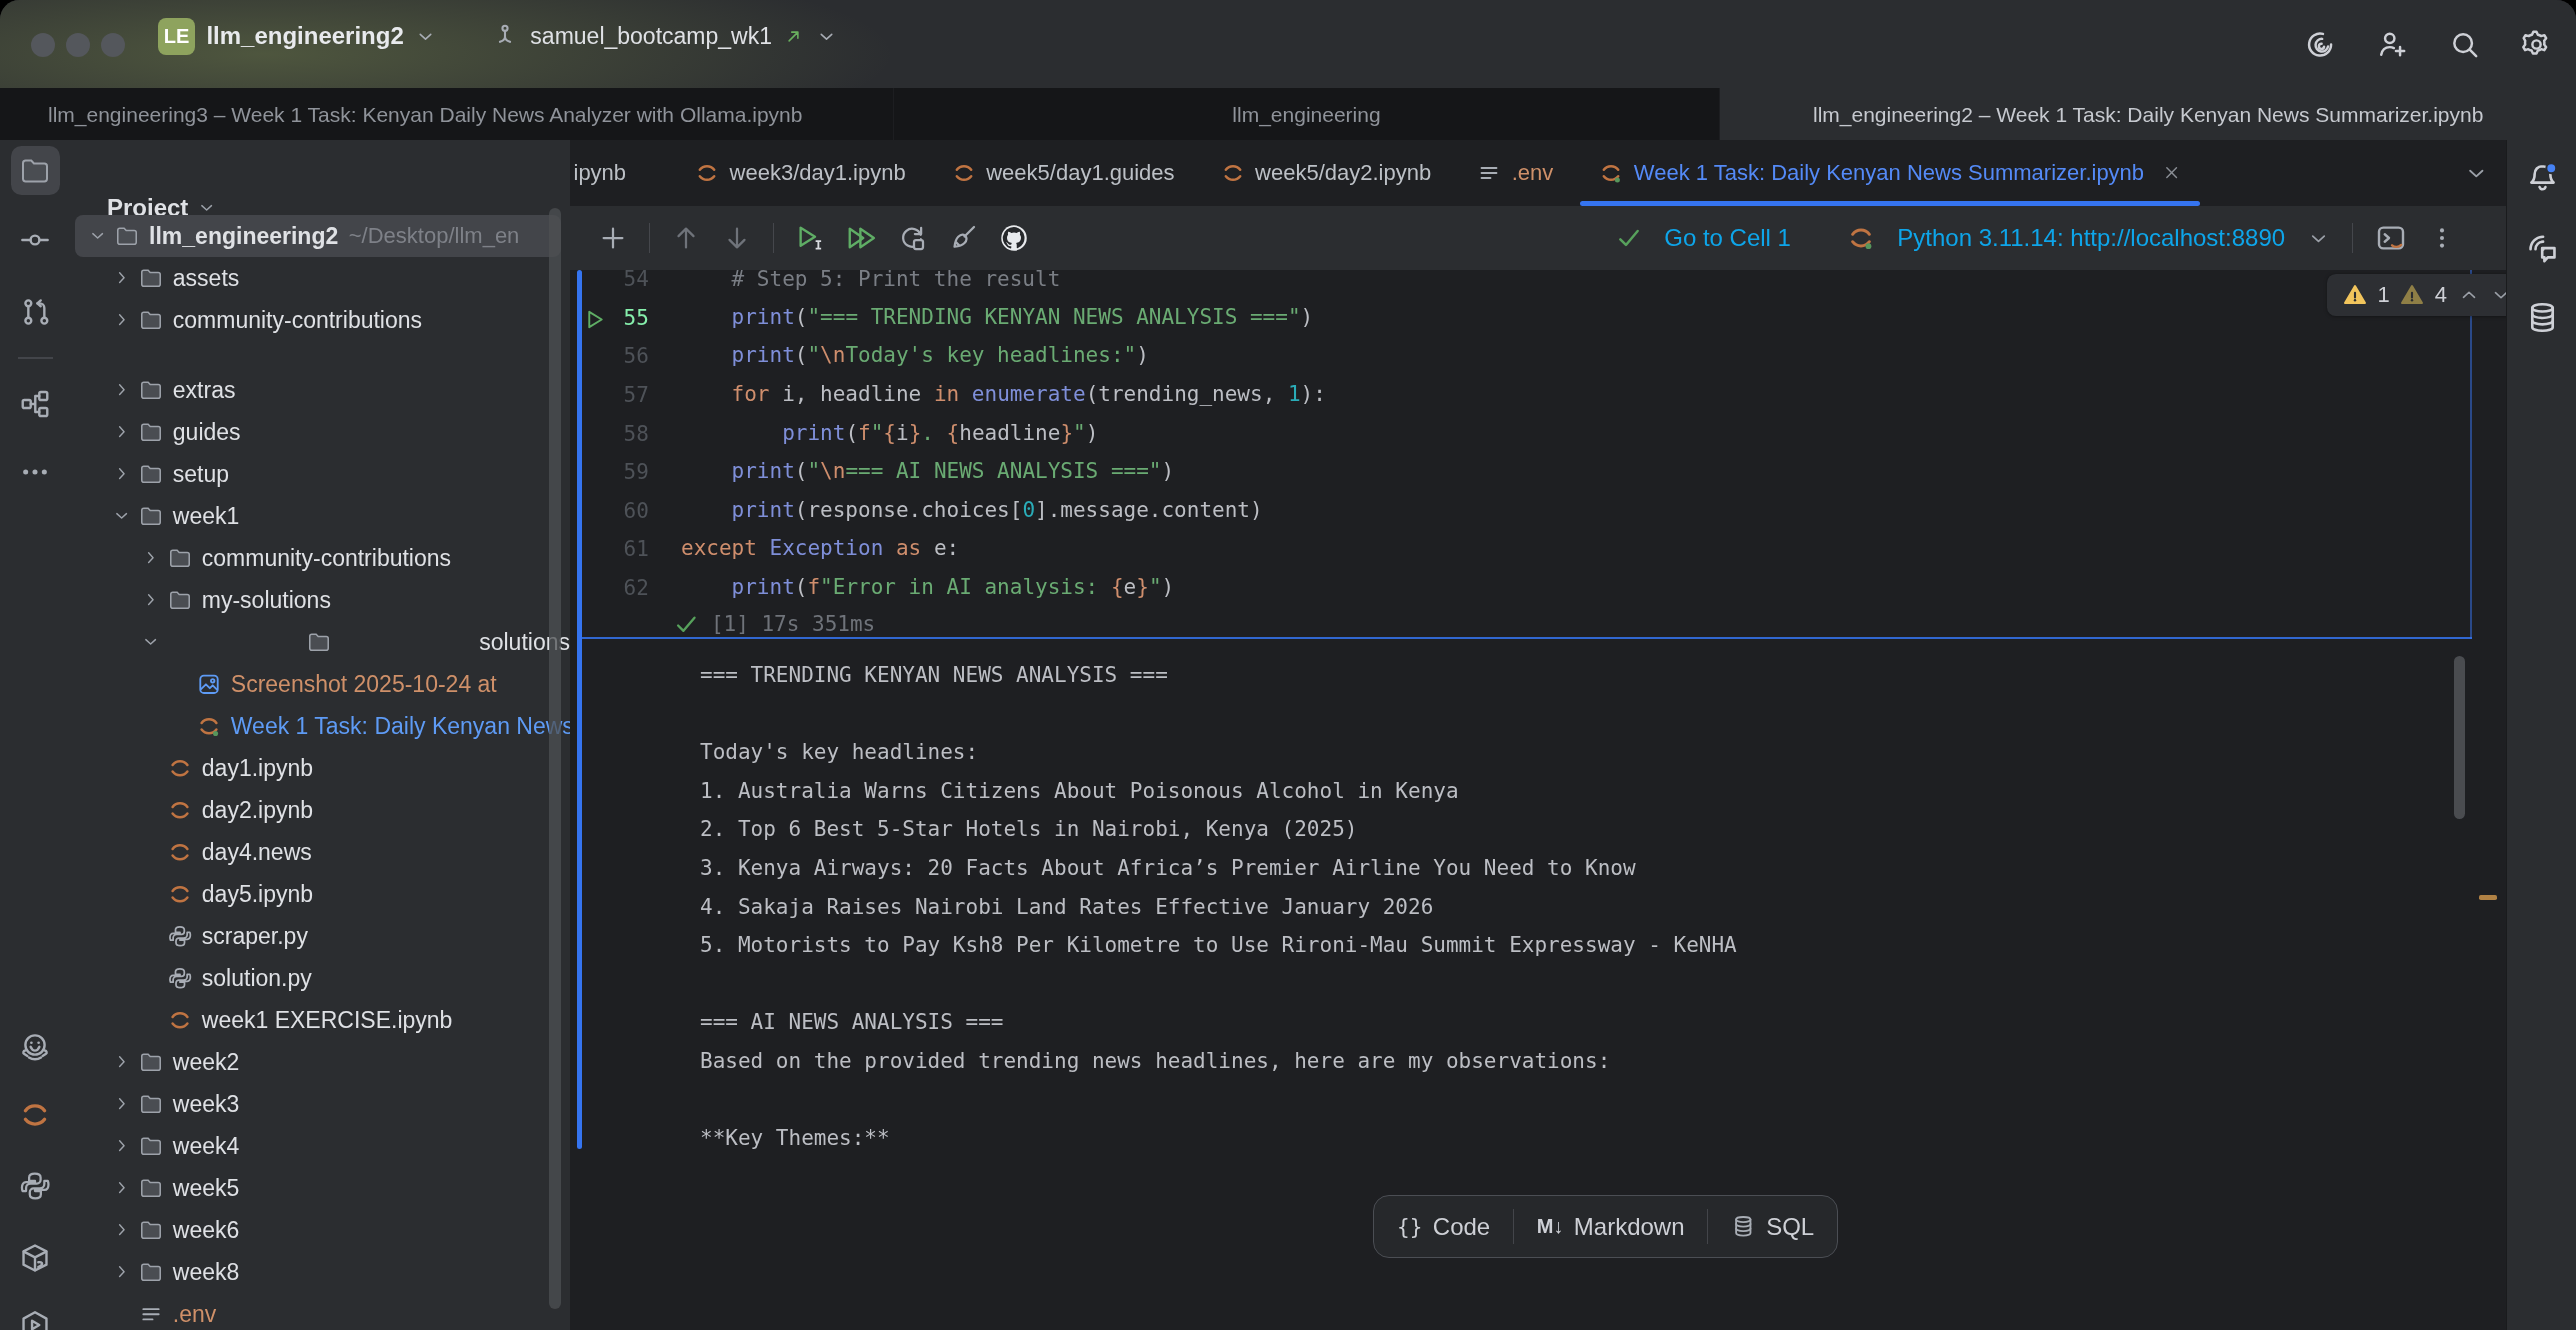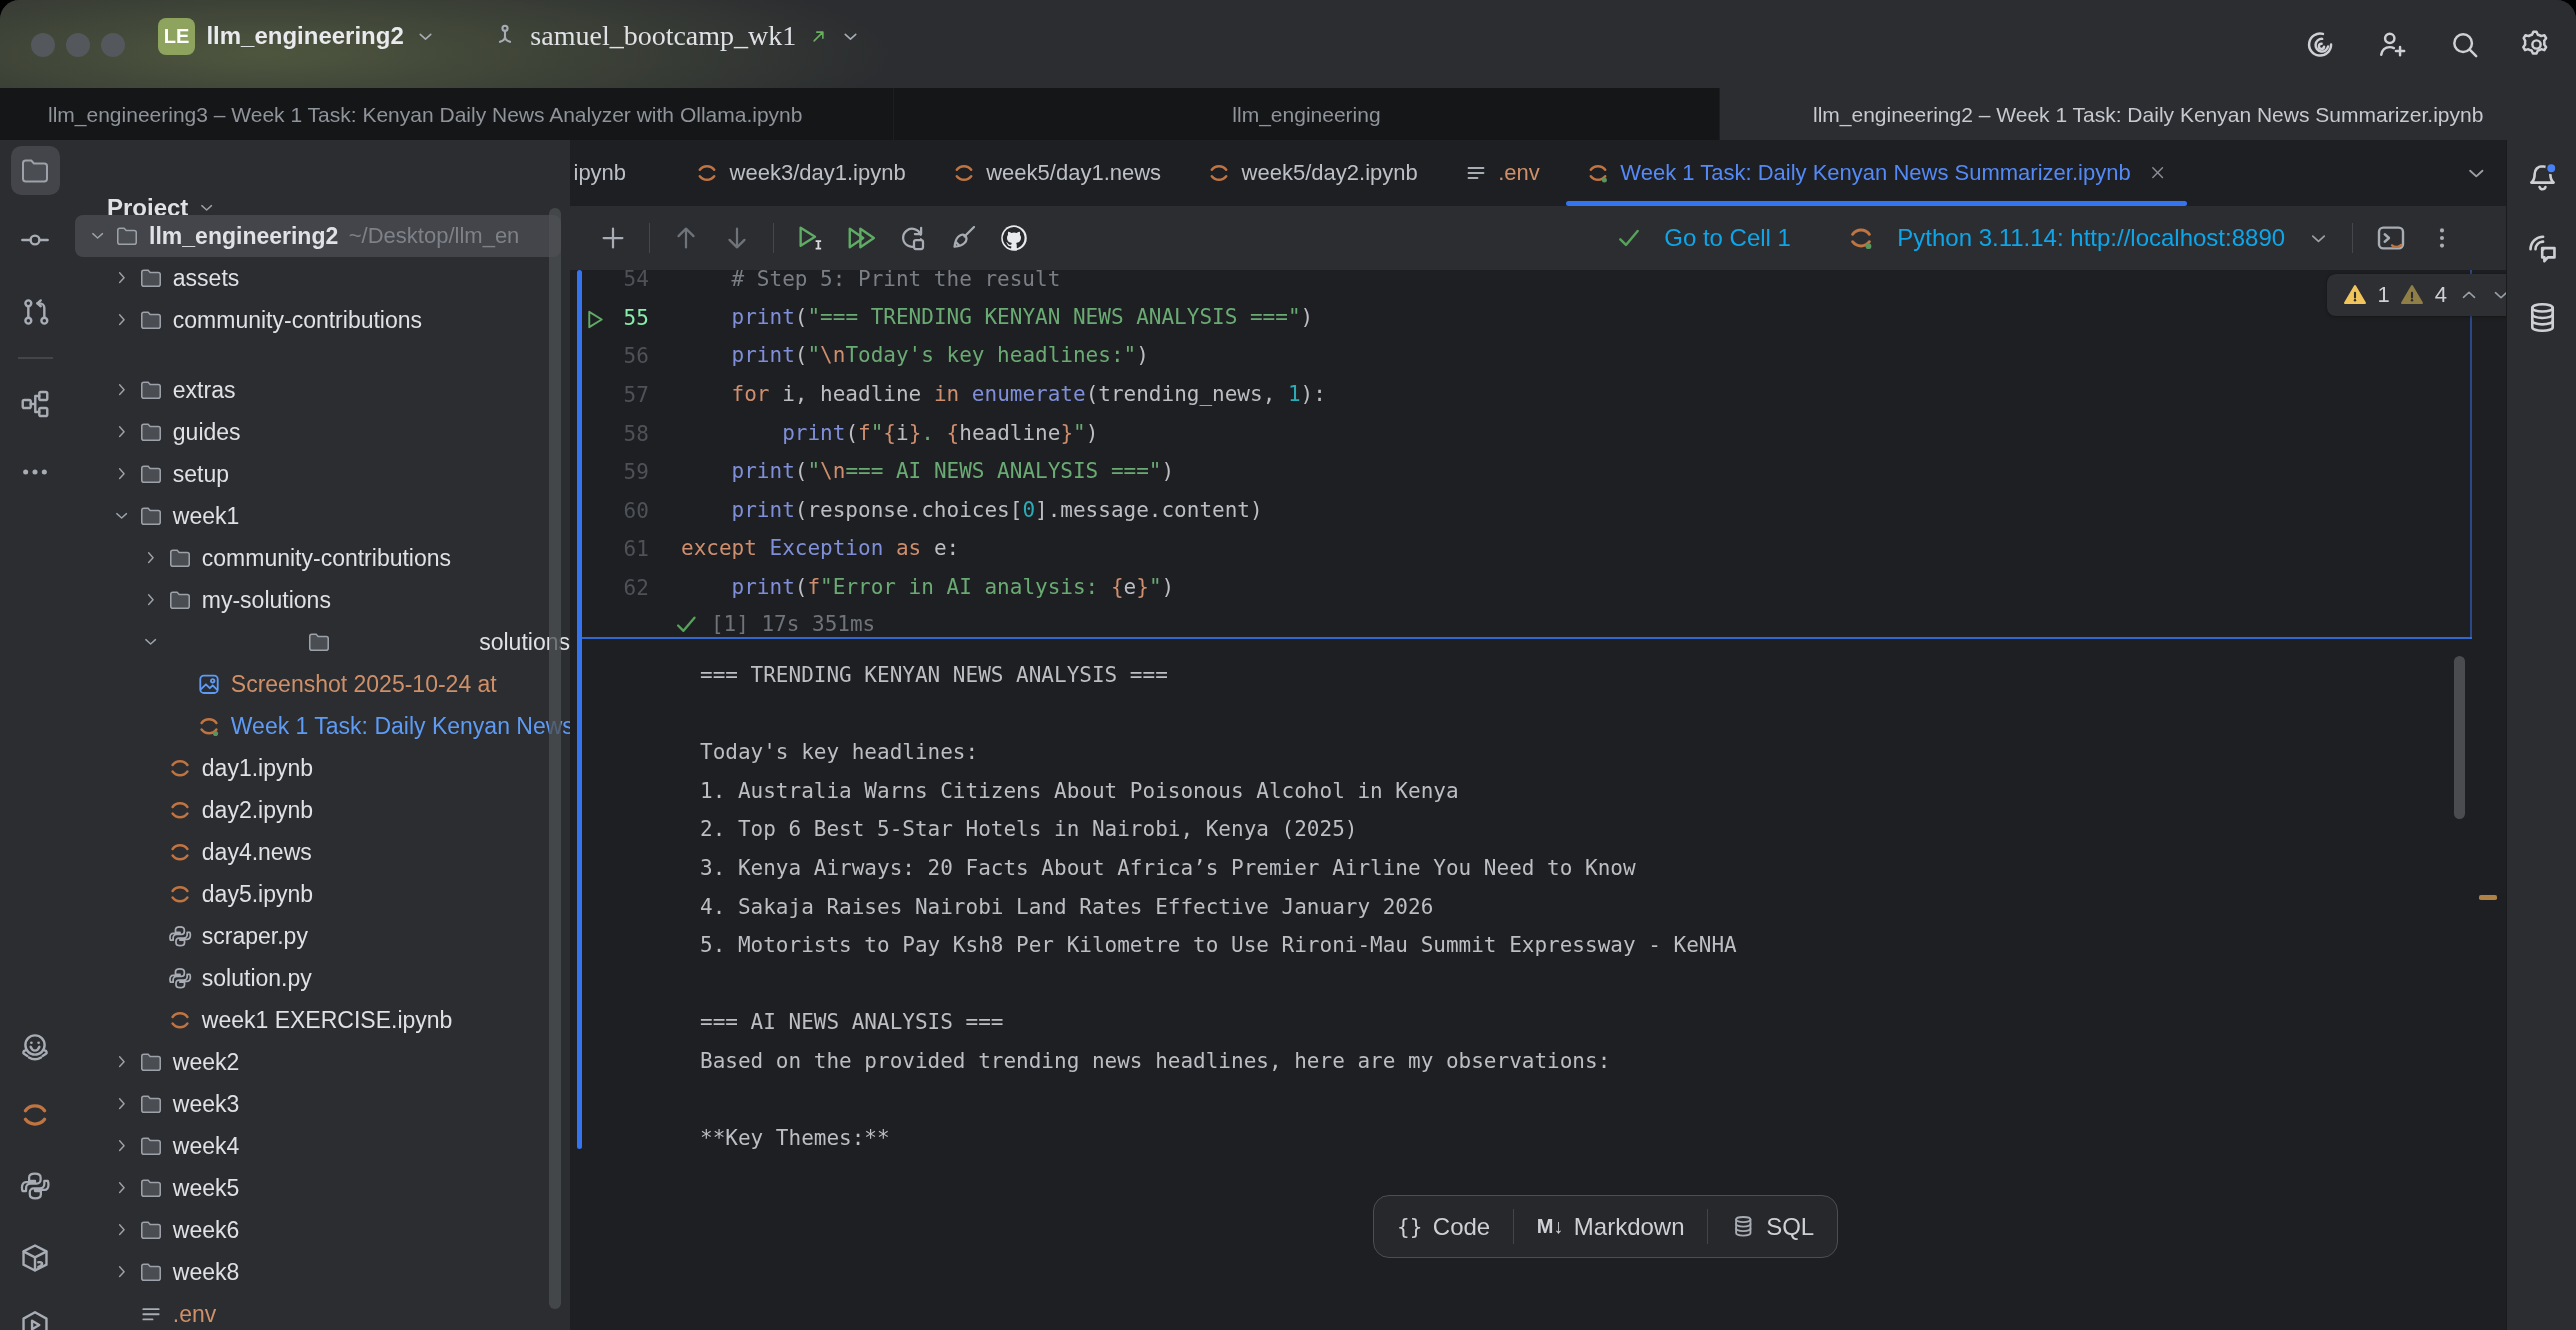--- a/index.html
+++ b/index.html
@@ -11,21 +11,21 @@
 
   
   #titlebar{left:0;top:0;width:2576px;height:88px;
     background:radial-gradient(877px 149px at 263px 54px, rgba(152,172,92,.32), rgba(152,172,92,0) 72%),#2b2d30;
     border-bottom:0.9px solid #1a1b1d;}
   .tl{width:24px;height:24px;border-radius:50%;background:#54575c;position:absolute;top:33px;}
   #tb-left{left:158px;top:0;height:72px;display:flex;align-items:center;gap:11.4px;}
   #proj-badge{width:37px;height:37px;border-radius:8px;background:#8ea35e;color:#fff;
     font-size:20px;font-weight:700;display:flex;align-items:center;justify-content:center;}
   #proj-name{font-size:24px;font-weight:600;color:#e8eaed;}
-  #branch-name{font-size:28px;color:#dfe1e5;font-family:Liberation Serif, serif;}
+  #branch-name{font-size:23px;color:#dfe1e5;}
   .tb-gap{width:32px;}
   #tb-right{right:23px;top:0;height:88px;display:flex;align-items:center;gap:39px;}
   #tb-right .ic{width:33px;height:33px;color:#ced0d6;}
 
   
   #wtabs{left:0;top:88px;width:2576px;height:53px;background:#151618;display:flex;}
   .wtab{height:53px;display:flex;align-items:center;font-size:21px;color:#8f939a;
     overflow:hidden;white-space:nowrap;border-right:1.8px solid #1d1e21;}
   .wtab.active{background:#2b2d30;color:#c6c9cf;border-right:none;}
   .wtab span{width:100%;}
@@ -621,21 +621,21 @@
           </span>
           <span>week3/day1.ipynb</span>
         </div>
         <div class="etab">
           <span class="ic">
             <svg viewBox="0 0 24 24" fill="none" stroke="#c07442" stroke-width="2.5" stroke-linecap="round">
               <path d="M4.8 8.8a9 9 0 0 1 14.4 0"></path>
               <path d="M4.8 15.2a9 9 0 0 0 14.4 0"></path>
             </svg>
           </span>
-          <span>week5/day1.news</span>
+          <span>week5/day1.guides</span>
         </div>
         <div class="etab">
           <span class="ic">
             <svg viewBox="0 0 24 24" fill="none" stroke="#c07442" stroke-width="2.5" stroke-linecap="round">
               <path d="M4.8 8.8a9 9 0 0 1 14.4 0"></path>
               <path d="M4.8 15.2a9 9 0 0 0 14.4 0"></path>
             </svg>
           </span>
           <span>week5/day2.ipynb</span>
         </div>

